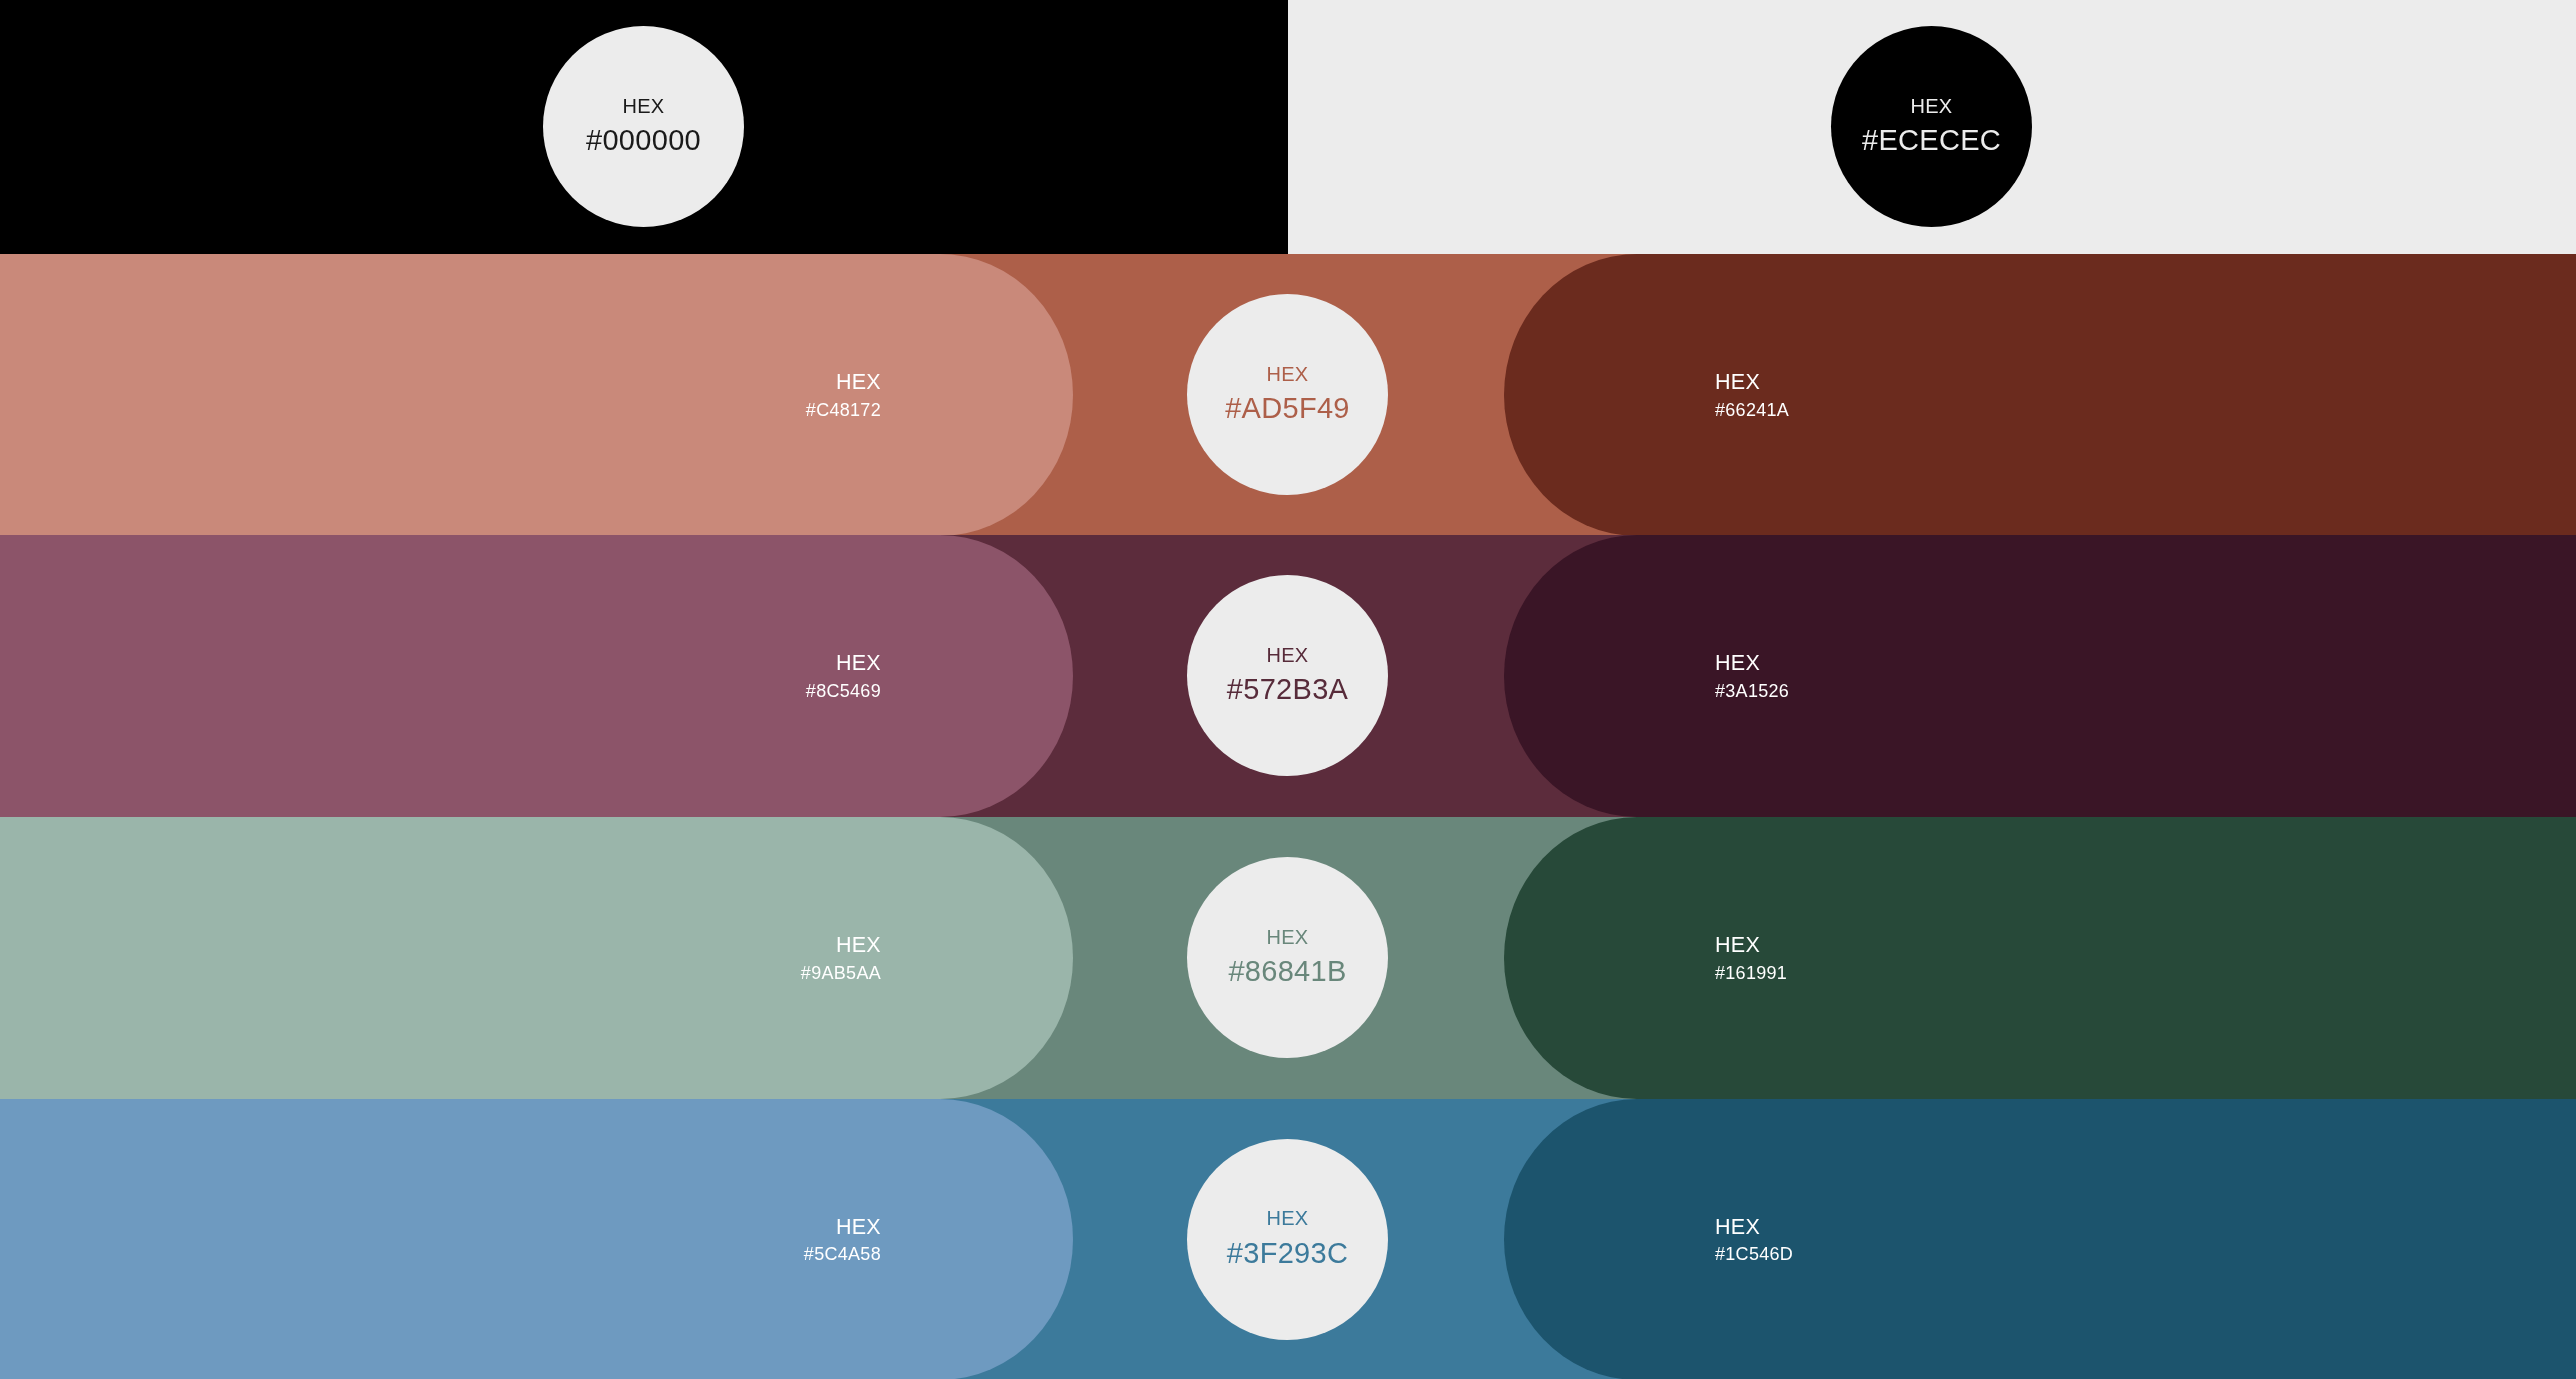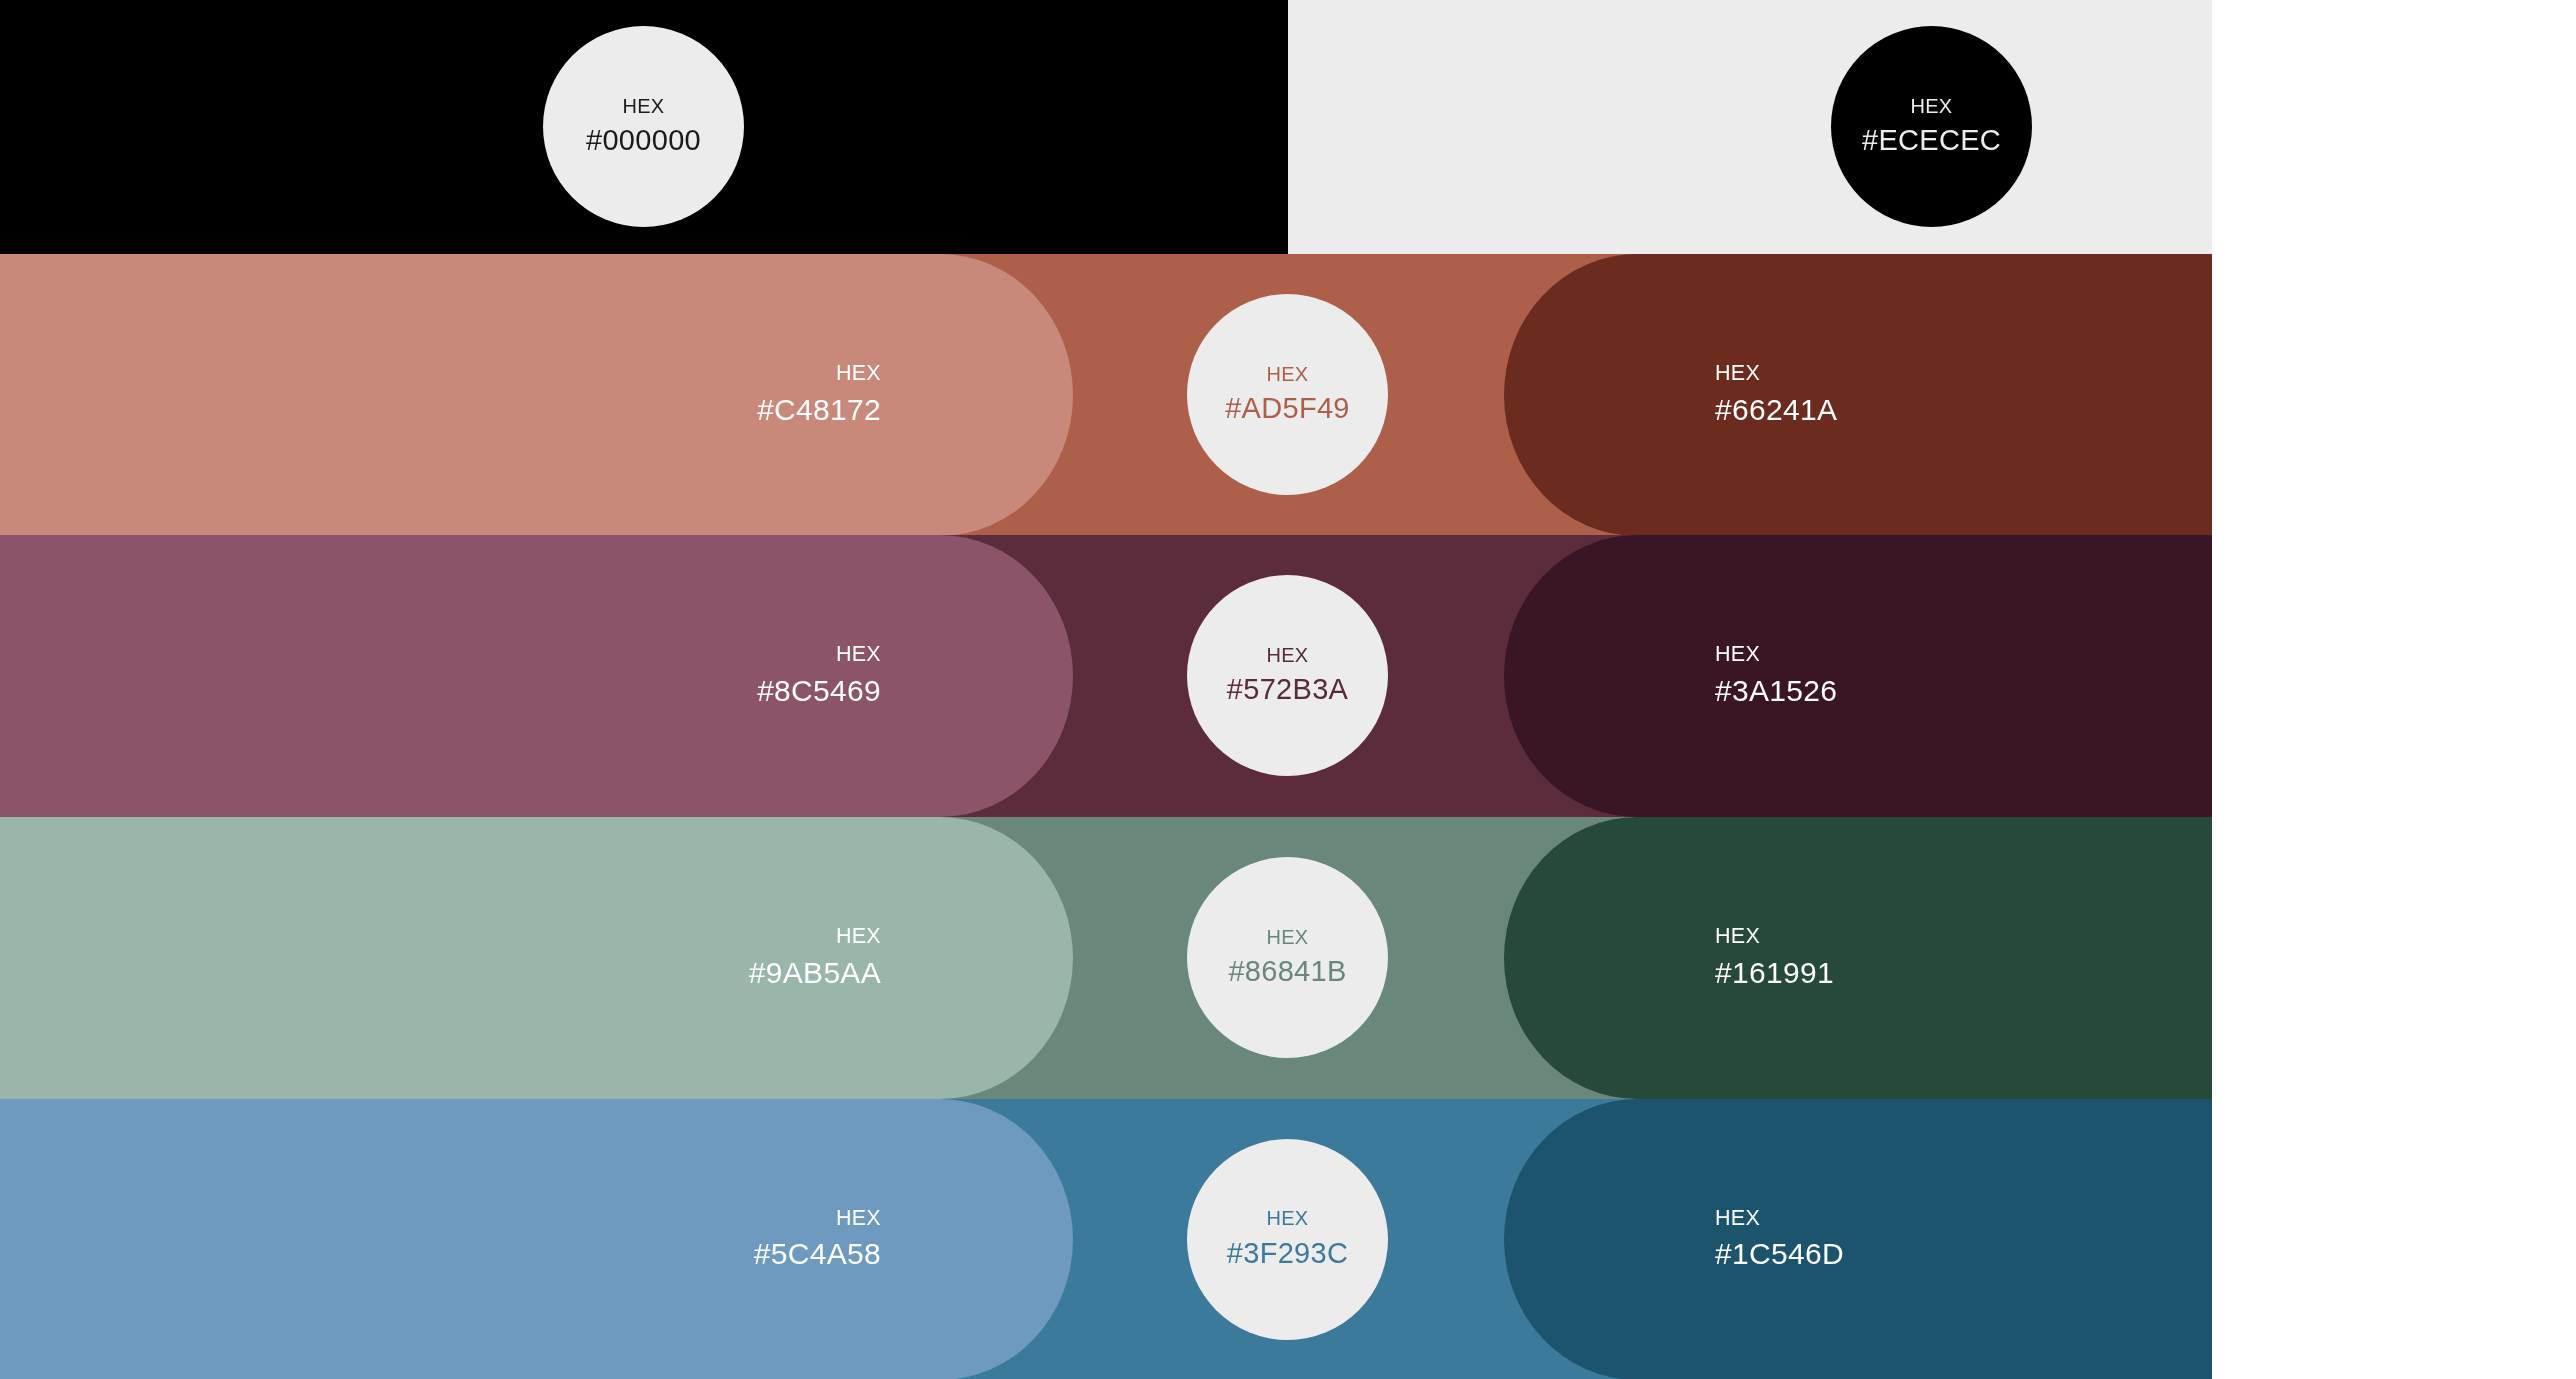--- a/index.html
+++ b/index.html
@@ -95,21 +95,21 @@
     white-space: nowrap;
     pointer-events: none;
   }
   .label .lbl-kind {
     display: block;
     font-size: 21.5px;
     font-weight: 300;
   }
   .label .lbl-hex {
     display: block;
-    font-size: 30px;
+    font-size: 18px;
     font-weight: 300;
   }
 
   .label-left {
     right: 1695px;      
     top: 50%;
     transform: translateY(-50%);
     text-align: right;
   }
   .label-right {
@@ -151,21 +151,21 @@
 
   
   .mono-half .bubble {
     left: 50%;
     top: 50%;
   }
 </style>
 </head>
 <body>
 
-<div id="palette" style="width: 2212px; height: 1380px; background: rgb(236, 236, 236);">
+<div id="palette" style="width: 2576px; height: 1380px; background: rgb(236, 236, 236);">
 
   <div class="mono-row" style="height: 254px;">
 
     <div class="mono-half" id="mono-left" style="background: rgb(0, 0, 0);">
       <div class="bubble" id="mono-left-bubble" style="background: rgb(236, 236, 236); color: rgb(26, 26, 26);">
         <span class="lbl-kind">HEX</span>
         <span class="lbl-hex">#000000</span>
       </div>
     </div>
 

